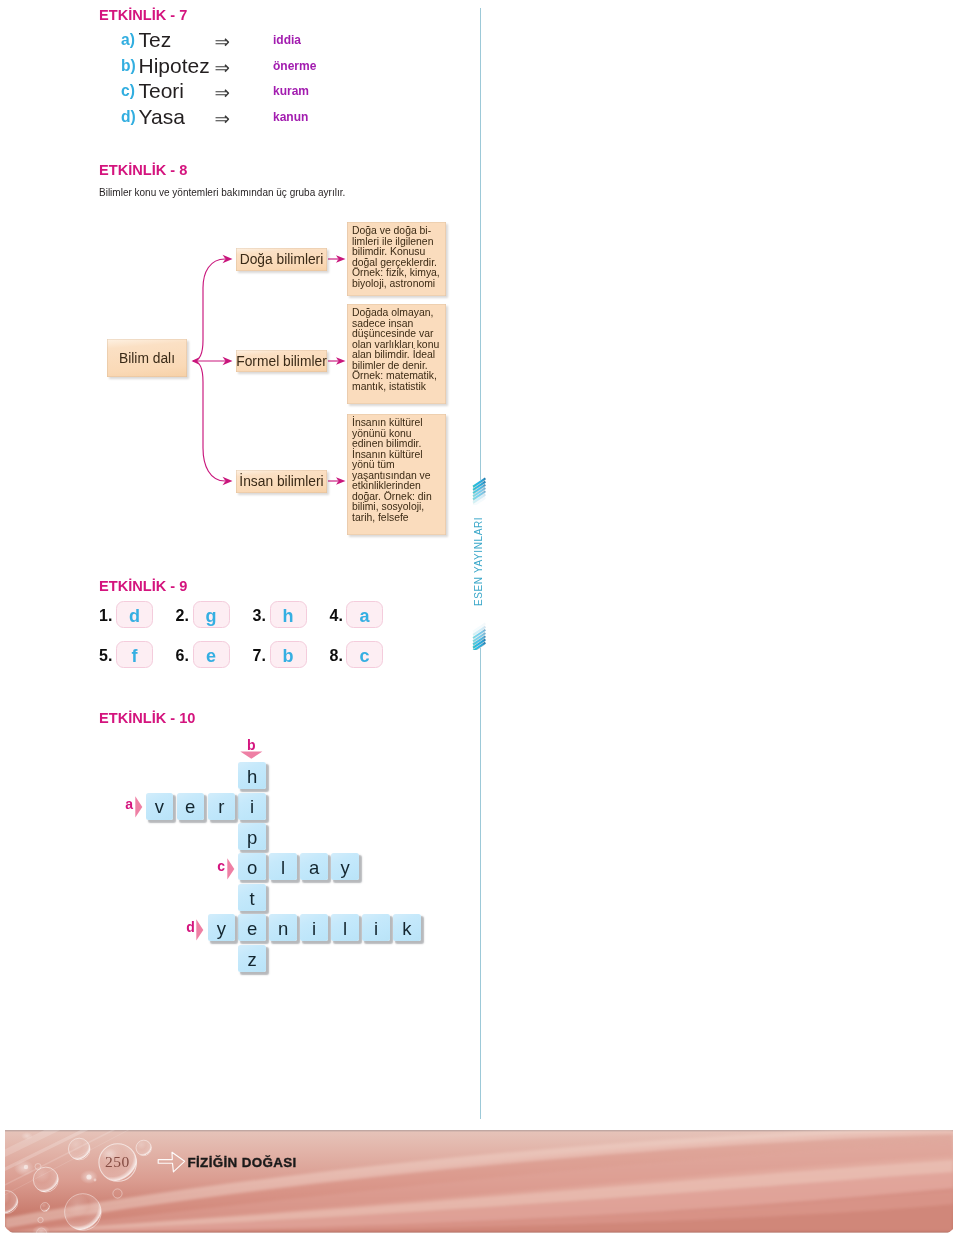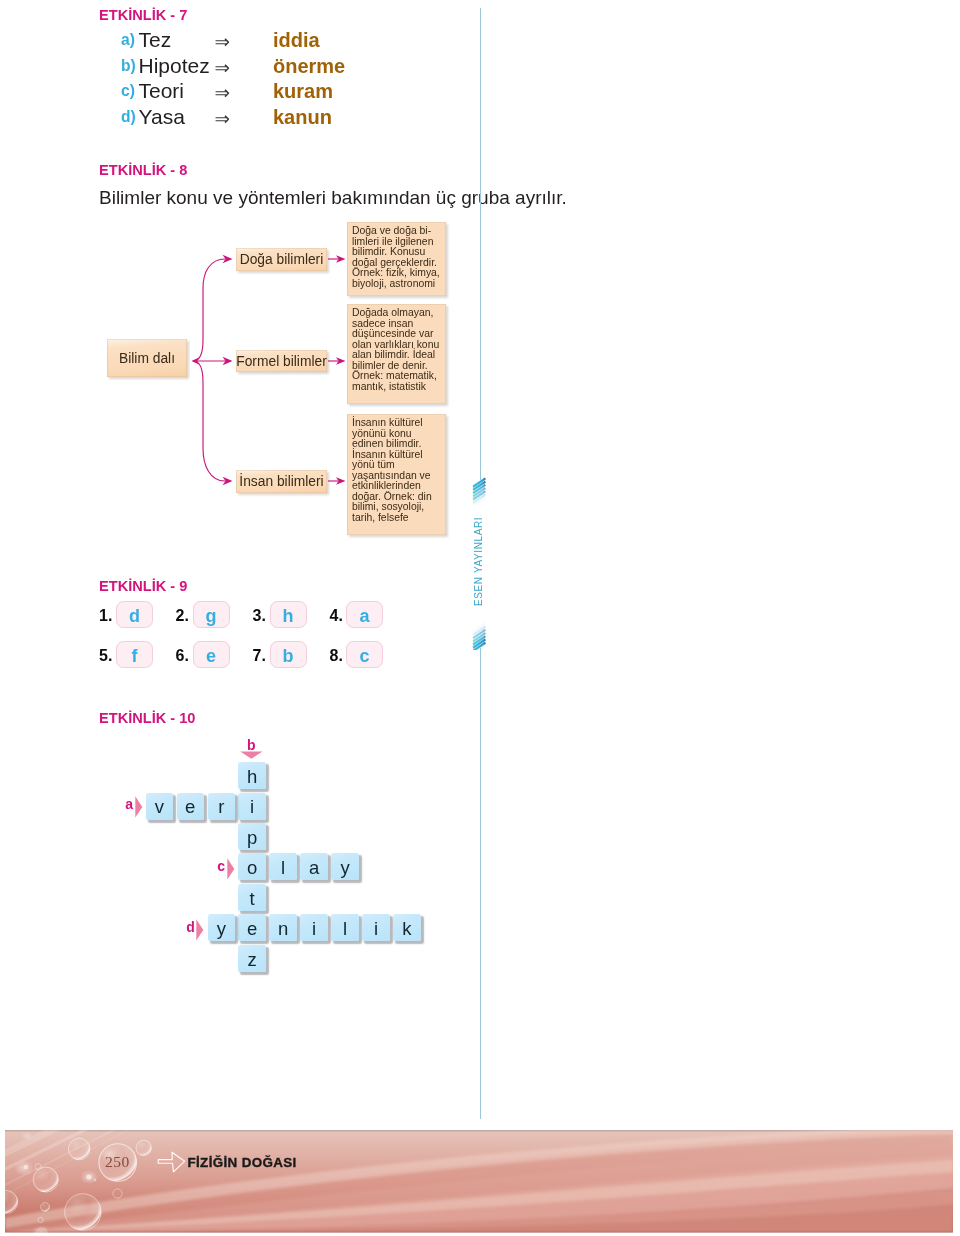--- a/index.html
+++ b/index.html
@@ -1,23 +1,23 @@
 <!DOCTYPE html>
 <html><head>
 <meta charset="utf-8">
 <title>Fizigin Dogasi</title>
 <style>
 html,body{margin:0;padding:0;background:#fff;}
 body{width:960px;height:1236px;font-family:"Liberation Sans",sans-serif;overflow:hidden;position:relative;}
-.page{position:absolute;left:0;top:0;width:960px;height:1236px;overflow:hidden;background:#fff;}
+.page{position:absolute;left:0;top:0;width:960px;height:1236px;overflow:hidden;background:#fff;border-radius:24px;}
 .abs{position:absolute;}
 .sect-title{position:absolute;font-weight:bold;font-size:14.6px;color:#D4147E;white-space:nowrap;}
 
 
-.a8-intro{position:absolute;color:#231F20;font-size:19px;white-space:nowrap;}
+.a8-intro{position:absolute;color:#231F20;font-size:10px;white-space:nowrap;}
 .dbox{position:absolute;background:linear-gradient(175deg,#FEF2E4 0%,#FBE0C4 22%,#FAD9B6 75%,#F6D0A6 100%);box-shadow:2px 2.2px 2px rgba(90,80,76,0.22), inset 0 0 0 0.6px rgba(210,176,142,0.55);box-sizing:border-box;}
 .dbox-label{display:flex;align-items:center;justify-content:center;color:#3A2A17;font-size:13.8px;height:100%;white-space:nowrap;}
 .dbox-desc{position:absolute;background:#FADCBD;box-shadow:2px 2.2px 2px rgba(90,80,76,0.22), inset 0 0 0 0.6px rgba(206,172,139,0.5);box-sizing:border-box;color:#3B2A14;font-size:10.4px;line-height:10.55px;padding:4px 1px 2px 5px;overflow:hidden;}
 .dbox-desc>div{white-space:nowrap;}
 
 
 .a9-num{position:absolute;color:#0D0D0D;font-size:16px;font-weight:bold;}
 .a9-box{position:absolute;width:37px;height:27px;box-sizing:border-box;border:1.4px solid #F4CCDC;border-radius:7.5px;background:#FDEEF3;display:flex;align-items:center;justify-content:center;}
 .a9-val{color:#35AFE2;font-size:18px;font-weight:bold;line-height:1;position:relative;top:1px;}
 
@@ -32,21 +32,21 @@
 .foot-chapter{position:absolute;color:#1A1A1A;font-size:13.4px;font-weight:bold;letter-spacing:0.35px;-webkit-text-stroke:0.35px #1A1A1A;}
 
 
 .side-line{position:absolute;left:479.6px;width:1.3px;background:#9CC9D8;}
 .side-text{position:absolute;color:#3AA7C9;font-size:10px;letter-spacing:0.62px;white-space:nowrap;transform-origin:0 0;transform:rotate(-90deg);line-height:11px;}
 
 .a7row{position:absolute;height:22px;line-height:22px;white-space:nowrap;}
 .a7-letter{position:absolute;left:0;color:#32AEE0;font-weight:bold;font-size:15.6px;}
 .a7-term{position:absolute;left:17.5px;color:#231F20;font-size:21px;}
 .a7-arrow{position:absolute;left:93.5px;color:#3A3A3A;font-size:18.5px;top:2px;}
-.a7-answer{position:absolute;left:152px;color:#a16207;font-weight:bold;font-size:20px;}
+.a7-answer{position:absolute;left:152px;color:#a21caf;font-weight:bold;font-size:12px;}
 </style>
 </head>
 <body>
 
 <div class="page">
 
 <div class="sect-title" style="left:99px;top:7px;">ETKİNLİK - 7</div>
 <div class="a7row" style="left:121px;top:29.3px;">
       <span class="a7-letter">a)</span>
       <span class="a7-term">Tez</span>

